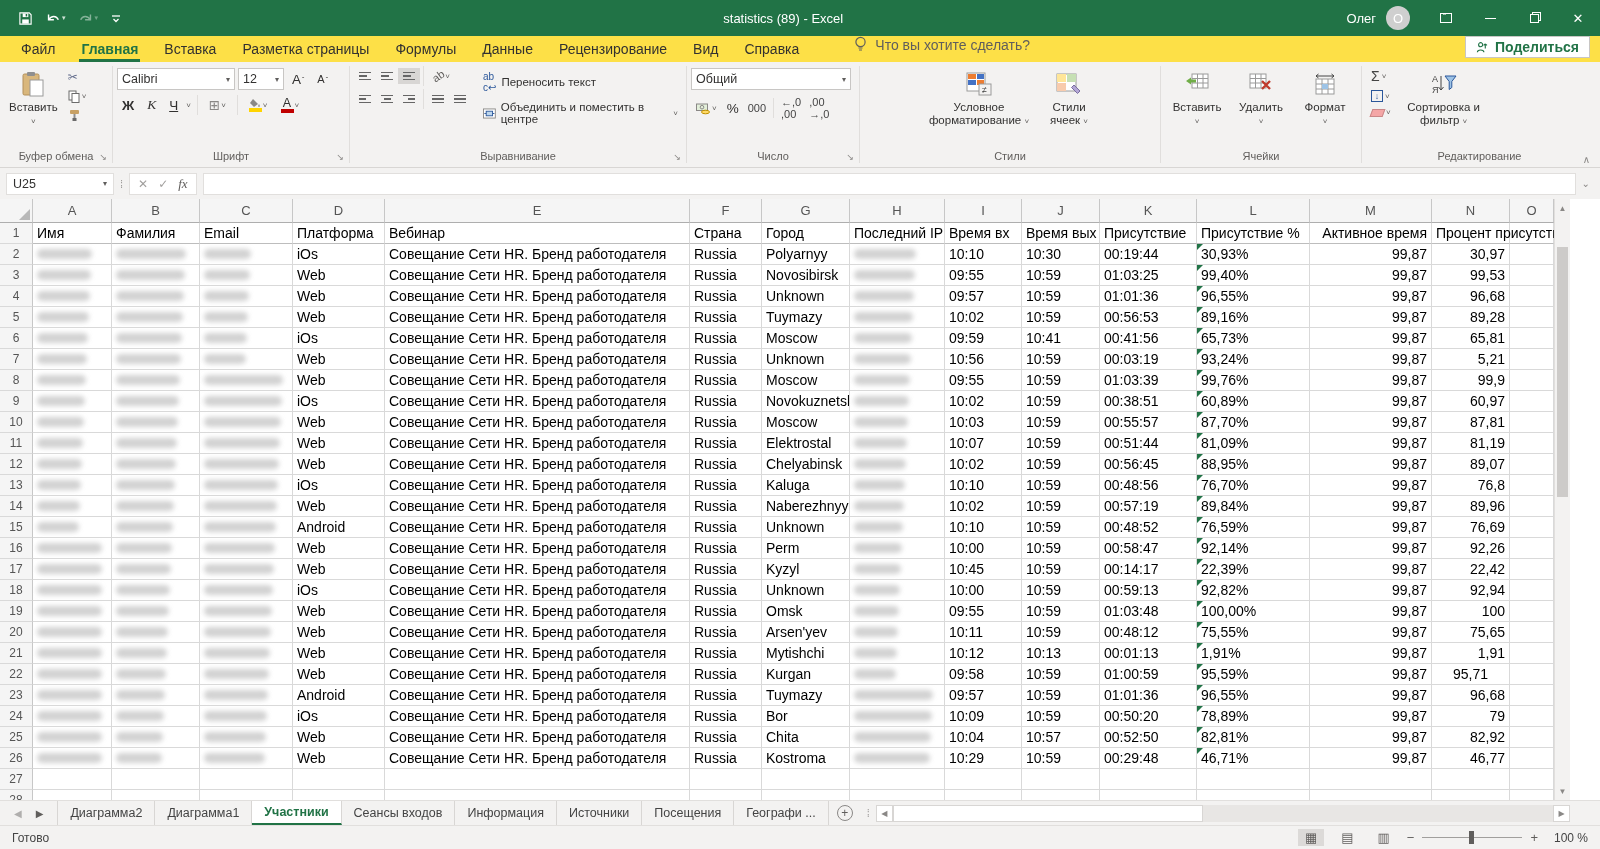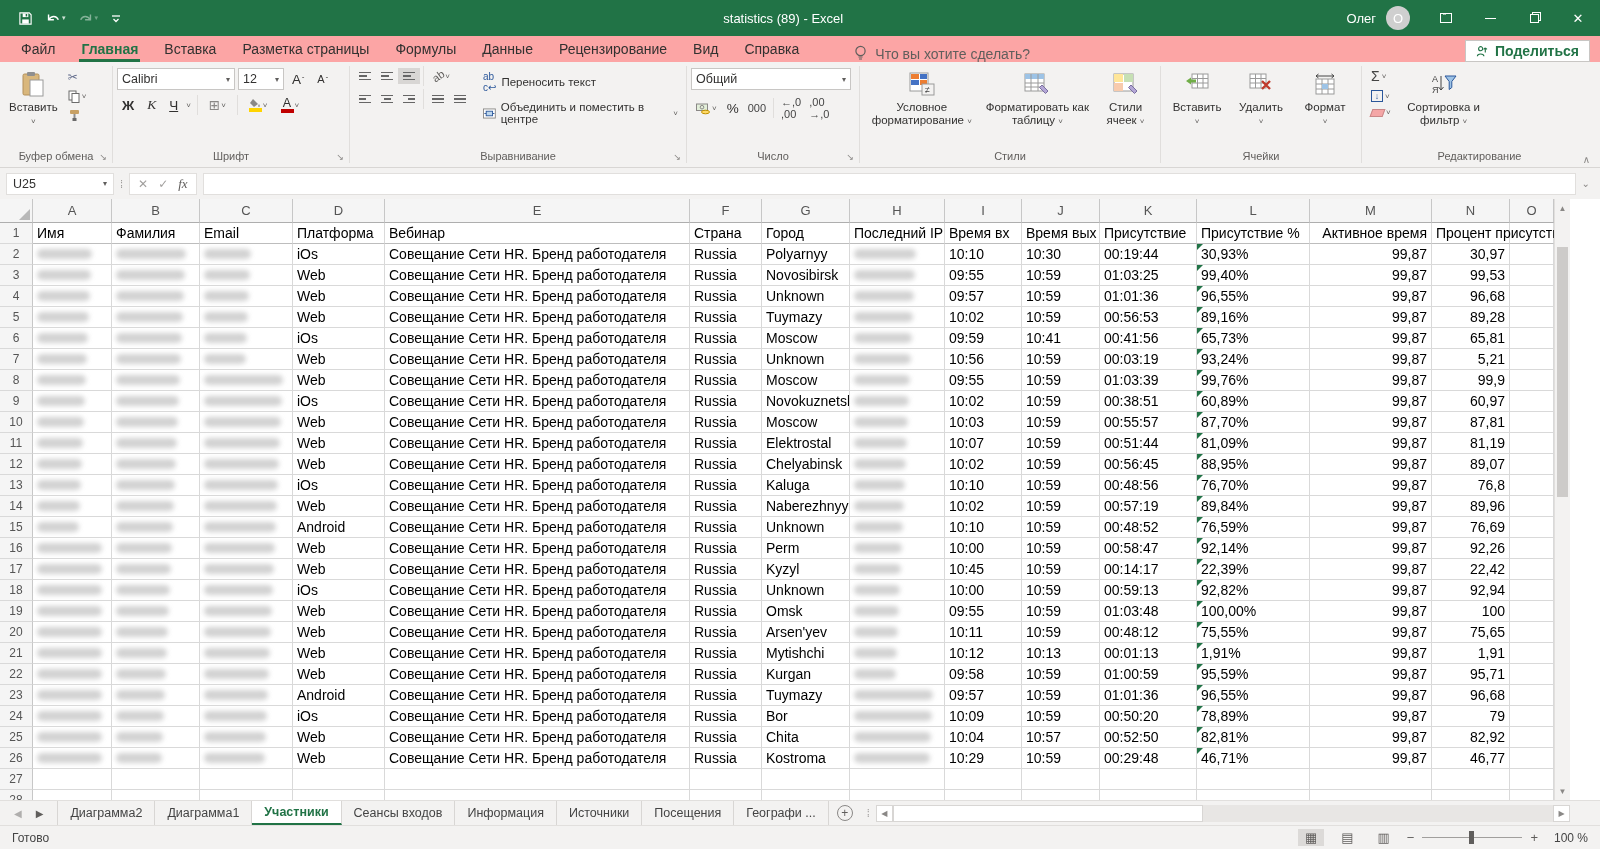--- a/index.html
+++ b/index.html
@@ -19,21 +19,21 @@
   .tb-user { font-size:13px; margin-right:10px; }
   .avatar { width:24px; height:24px; border-radius:50%; background:#cfcfcf; color:#fff; font-size:13px;
     display:flex; align-items:center; justify-content:center; margin-right:14px; }
   .tb-ico { width:44px; height:36px; display:flex; align-items:center; justify-content:center; font-size:13px; }
   .min-glyph { display:inline-block; width:11px; border-top:1px solid #fff; }
   .restore-glyph { display:inline-block; width:9px; height:9px; border:1px solid #fff; box-shadow:2px -2px 0 -1px #217346, 2px -2px 0 0 #fff; }
   .ribbon-opts { display:inline-block; width:12px; height:10px; border:1px solid #fff; position:relative; }
   .ribbon-opts::after { content:"ˆ"; position:absolute; top:-2px; left:2px; font-size:9px; }
 
   
-  .menubar { height:26px; background:#fca5a5; display:flex; align-items:flex-end; flex:0 0 auto; }
+  .menubar { height:26px; background:#fde047; display:flex; align-items:flex-start; flex:0 0 auto; }
   .menu-tabs { display:flex; align-items:stretch; height:100%; padding-left:8px; }
   .menu-tab { padding:0 13px; font-size:14px; color:#323130; display:flex; align-items:center; position:relative; cursor:default; }
   .menu-tab.active { font-weight:bold; color:#217346; }
   .menu-tab.active::after { content:""; position:absolute; left:11px; right:11px; bottom:0; border-bottom:3px solid #217346; }
   .tellme { display:flex; align-items:center; gap:8px; margin-left:42px; color:#605e5c; font-size:14px; }
   .share-btn { margin-left:auto; margin-right:10px; display:flex; align-items:center; gap:6px;
     border:1px solid #c8c6c4; background:#fff; padding:2px 10px; font-size:14px; font-weight:bold; color:#217346; }
 
   
   .ribbon { height:106px; background:#f3f2f1; border-bottom:1px solid #d8d6d4; display:flex; flex:0 0 auto; position:relative; }
@@ -420,31 +420,20 @@
                 <rect x="2" y="2" width="8" height="5" fill="#ed7d31"></rect>
                 <rect x="2" y="8" width="8" height="5" fill="#4472c4"></rect>
                 <rect x="11" y="2" width="7" height="5" fill="#4472c4"></rect>
                 <rect x="11" y="8" width="7" height="5" fill="#ed7d31"></rect>
                 <rect x="13" y="12" width="12" height="11" fill="#f3f2f1" stroke="#9a9a9a"></rect>
                 <text x="16" y="21" font-size="9" fill="#444">≠</text>
               </svg>
           </div>
           <div class="blabel"><span>Условное форматирование</span> <span class="caret">˅</span></div>
         </div>
-        <div class="rbig" style="width:118px">
-          <div class="bicon">
-            <svg width="26" height="24" viewBox="0 0 26 24">
-                <rect x="1" y="2" width="19" height="17" fill="#fff" stroke="#9a9a9a"></rect>
-                <rect x="1" y="2" width="19" height="5" fill="#9dc3e6"></rect>
-                <path d="M1 11 h19 M1 15 h19 M7 2 v17 M14 2 v17" stroke="#9a9a9a"></path>
-                <path d="M18 13 l6 6 l-2.5 2.5 l-6-6 z" fill="#b4a7d6" stroke="#7a6fa0"></path>
-              </svg>
-          </div>
-          <div class="blabel"><span>Форматировать как таблицу</span> <span class="caret">˅</span></div>
-        </div>
         <div class="rbig" style="width:62px">
           <div class="bicon">
             <svg width="26" height="24" viewBox="0 0 26 24">
                 <rect x="1" y="2" width="19" height="17" fill="#fff" stroke="#9a9a9a"></rect>
                 <rect x="1" y="2" width="9" height="8" fill="#ffe699"></rect>
                 <rect x="11" y="2" width="9" height="8" fill="#c6e0b4"></rect>
                 <rect x="1" y="11" width="9" height="8" fill="#f8cbad"></rect>
                 <path d="M18 13 l6 6 l-2.5 2.5 l-6-6 z" fill="#b4a7d6" stroke="#7a6fa0"></path>
               </svg>
           </div>
@@ -949,21 +938,21 @@
             <div class="cell" style="width: 92px;">Web</div>
             <div class="cell" style="width: 305px;">Совещание Сети HR. Бренд работодателя</div>
             <div class="cell" style="width: 72px;">Russia</div>
             <div class="cell" style="width: 88px;">Kurgan</div>
             <div class="cell" style="width: 95px;"><span class="blob" style="width: 42px;"></span></div>
             <div class="cell" style="width: 77px;">09:58</div>
             <div class="cell" style="width: 78px;">10:59</div>
             <div class="cell" style="width: 97px;">01:00:59</div>
             <div class="cell flag" style="width: 113px;">95,59%</div>
             <div class="cell r" style="width: 122px;">99,87</div>
-            <div class="cell r" style="width: 78px;">95,71</div>
+            <div class="cell r" style="width: 78px; text-align: center;">95,71</div>
             <div class="cell" style="width: 44px;"></div>
           </div>
           <div class="grow">
             <div class="gut">23</div>
             <div class="cell" style="width: 79px;"><span class="blob" style="width: 65px;"></span></div>
             <div class="cell" style="width: 88px;"><span class="blob" style="width: 49px;"></span></div>
             <div class="cell" style="width: 93px;"><span class="blob" style="width: 64px;"></span></div>
             <div class="cell" style="width: 92px;">Android</div>
             <div class="cell" style="width: 305px;">Совещание Сети HR. Бренд работодателя</div>
             <div class="cell" style="width: 72px;">Russia</div>

